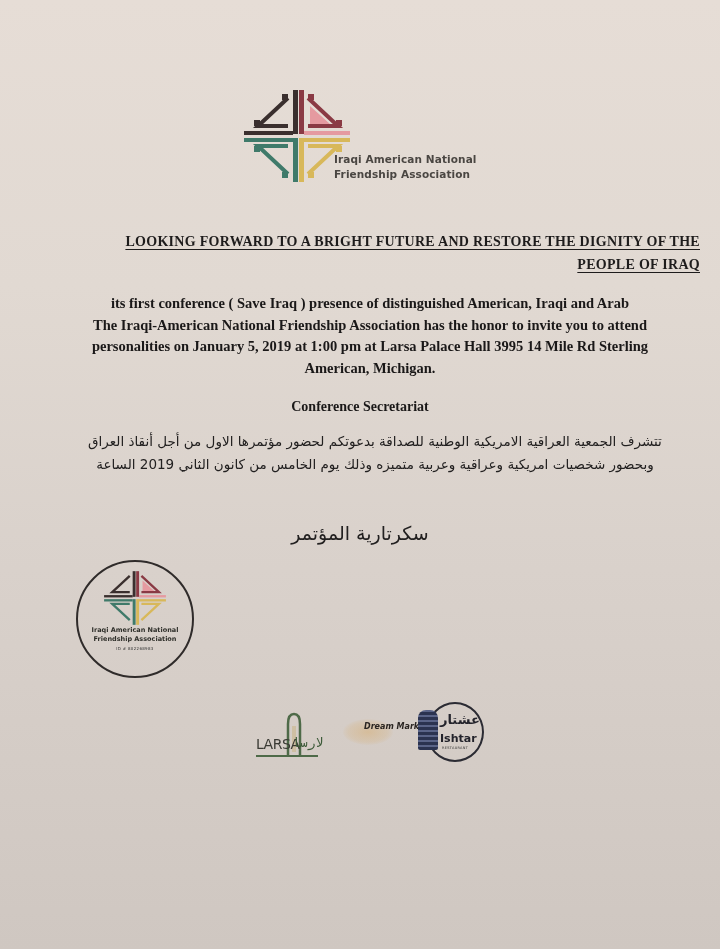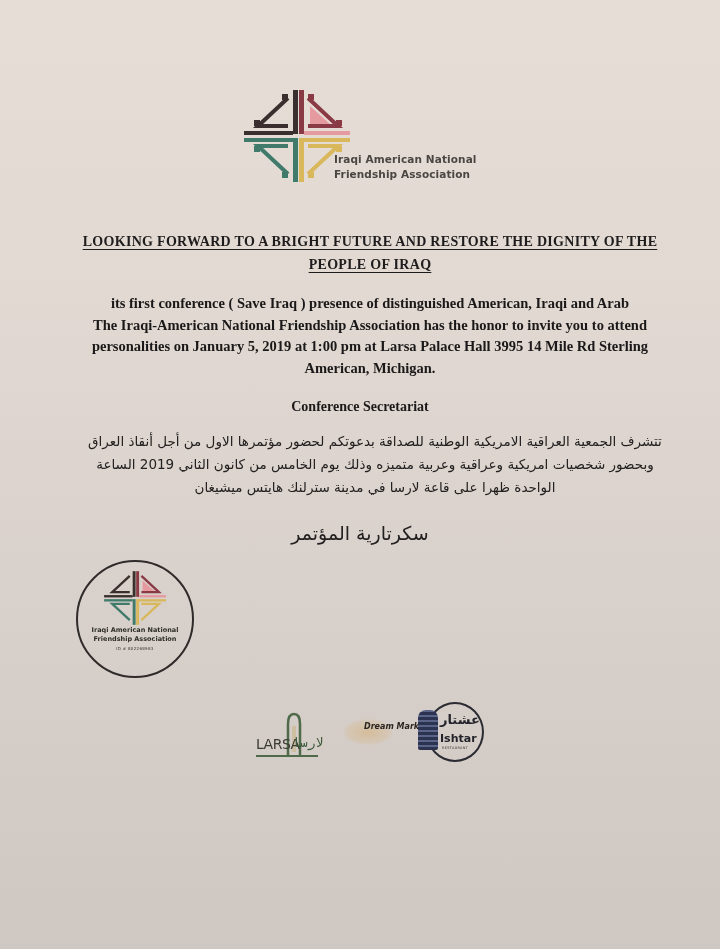--- a/index.html
+++ b/index.html
@@ -40,21 +40,21 @@
       letter-spacing: 0.1px;
     }
     .org-name div { white-space: nowrap; }
 
     
     .headline {
       position: absolute;
       left: 40px;
       width: 660px;
       top: 230px;
-      text-align: center;
+      text-align: right;
       font-family: "Liberation Serif", "DejaVu Serif", serif;
       font-weight: bold;
       font-size: 14px;
       line-height: 23px;
       color: #1e1c1c;
       letter-spacing: 0.3px;
     }
     .headline span {
       text-decoration: underline;
       text-underline-offset: 3px;
@@ -332,21 +332,20 @@
     <div>its first conference ( Save Iraq )  presence of distinguished American, Iraqi and Arab</div>
     <div>The Iraqi-American National Friendship Association has the honor to invite you to attend</div>
     <div>personalities on January 5, 2019 at 1:00 pm at Larsa Palace Hall 3995 14 Mile Rd Sterling</div>
     <div>American, Michigan.</div>
   </div>
   <div class="secretariat-en">Conference Secretariat</div>
 
   <div class="body-ar">
     <div>تتشرف الجمعية العراقية الامريكية الوطنية للصداقة بدعوتكم لحضور مؤتمرها الاول من أجل أنقاذ العراق</div>
     <div>وبحضور شخصيات امريكية وعراقية وعربية متميزه وذلك يوم الخامس من كانون الثاني 2019 الساعة</div>
-    <div>الواحدة ظهرا على قاعة لارسا في مدينة سترلنك هايتس ميشيغان</div>
   </div>
   <div class="secretariat-ar">سكرتارية المؤتمر</div>
 
   <div class="stamp">
     <div class="stamp-logo">
       <svg viewBox="0 0 110 96" xmlns="http://www.w3.org/2000/svg">
         <rect x="51" y="2" width="5" height="44" fill="#3a2f2e"></rect>
         <rect x="57" y="2" width="5" height="44" fill="#8a3a44"></rect>
         <rect x="51" y="50" width="5" height="44" fill="#3f7a6a"></rect>
         <rect x="57" y="50" width="5" height="44" fill="#d8b85a"></rect>

